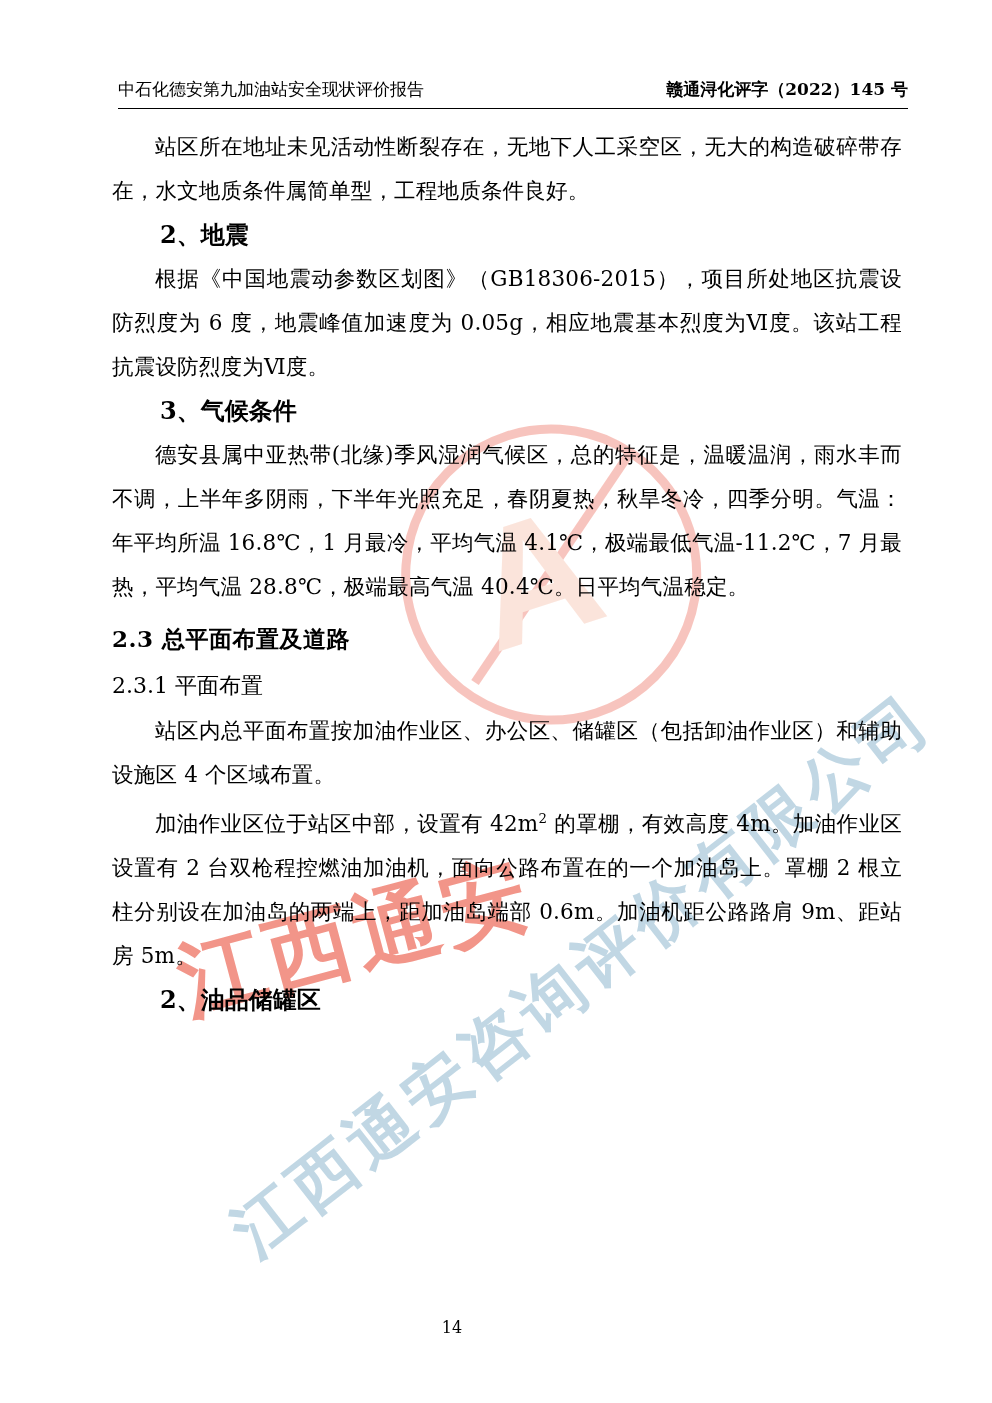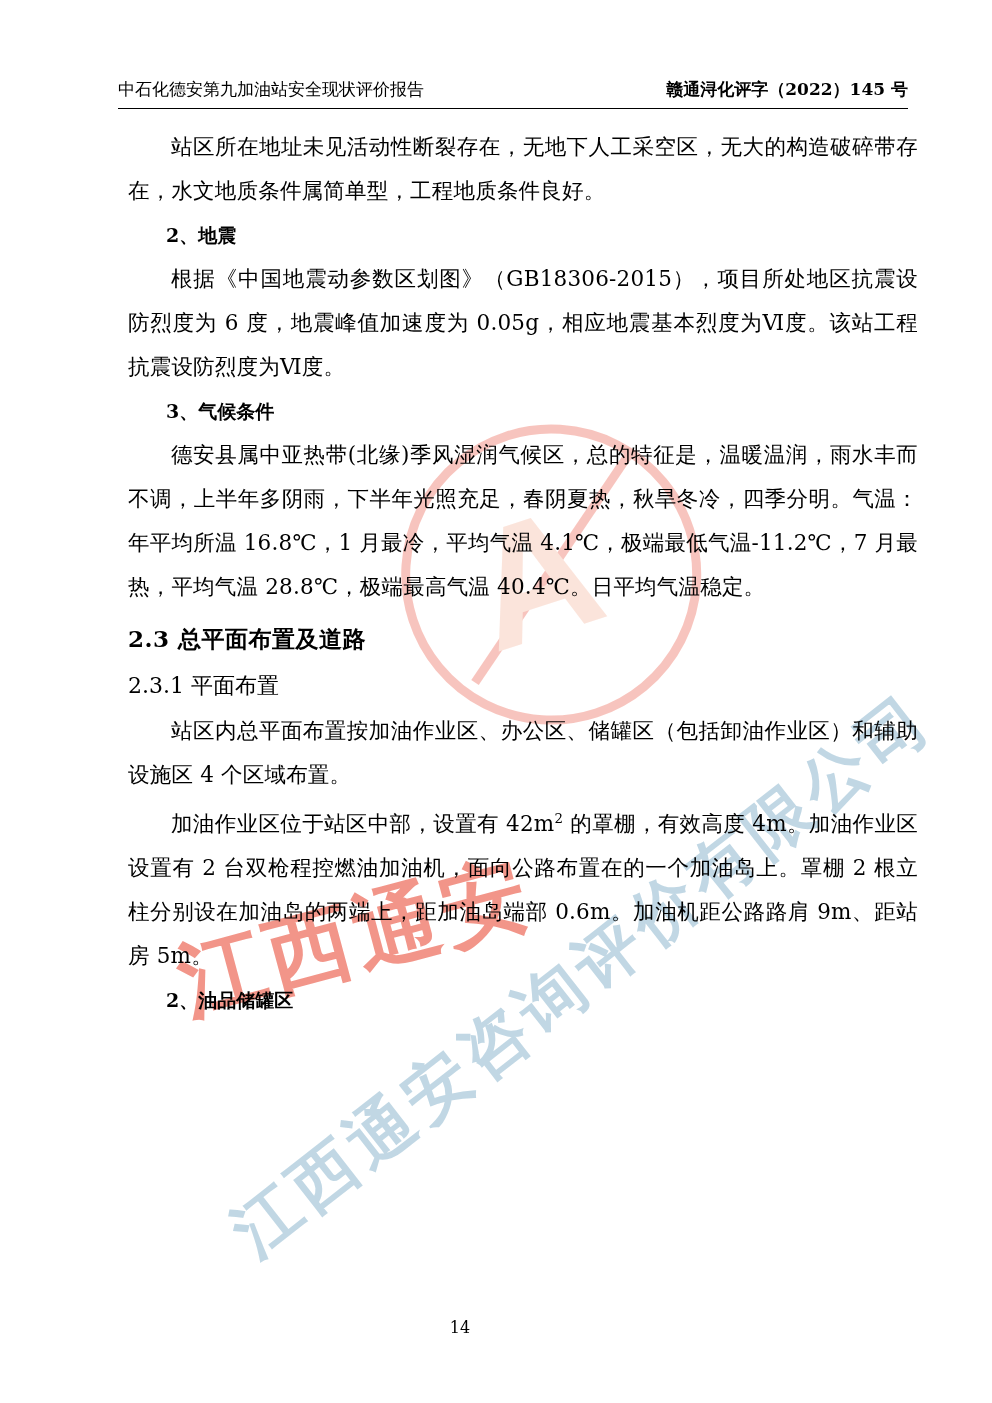--- a/index.html
+++ b/index.html
@@ -114,36 +114,36 @@
     left: 118px;
     top: 108px;
     width: 790px;
     height: 1px;
     background: #000;
   }
 
   
   .body {
     position: absolute;
-    left: 128px;
+    left: 112px;
     top: 125px;
     width: 790px;
   }
   p.para {
     margin: 0 0 0 0;
     font-size: 21.5px;
     line-height: 44px;
     text-align: justify;
     text-justify: inter-ideograph;
     text-indent: 2em;
     letter-spacing: 0.2px;
   }
   h3.sub {
     margin: 0;
-    font-size: 19px;
+    font-size: 24px;
     line-height: 44px;
     font-weight: bold;
     text-indent: 2em;
   }
   h2.sec {
     margin: 0;
     font-size: 23px;
     line-height: 48px;
     font-weight: bold;
     text-indent: 0;
@@ -154,21 +154,21 @@
     font-size: 22px;
     line-height: 46px;
     font-weight: normal;
     text-indent: 0;
   }
   .spacer-sm { height: 6px; }
   sup { font-size: 0.62em; vertical-align: super; }
 
   .pagenum {
     position: absolute;
-    left: 8px;
+    left: 0;
     top: 1318px;
     width: 904px;
     text-align: center;
     font-size: 16px;
     font-family: "DejaVu Serif", serif;
   }
 </style>
 </head>
 <body>
 

